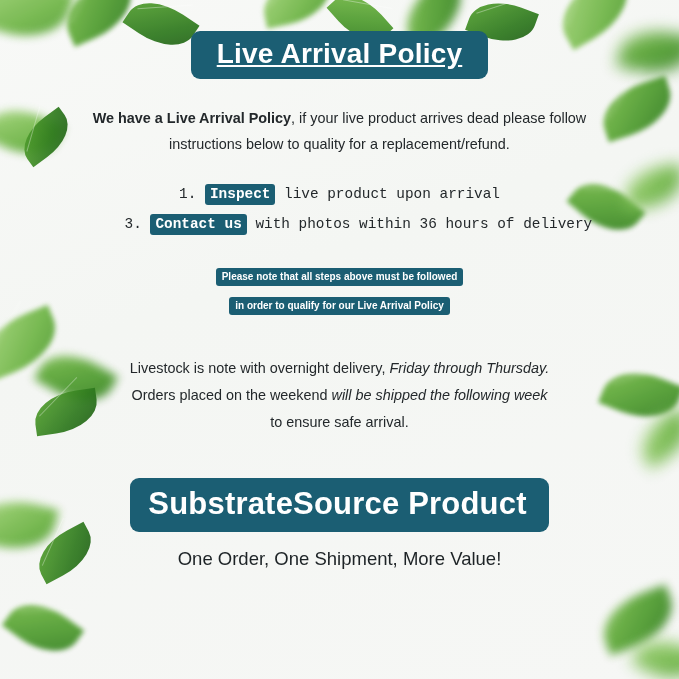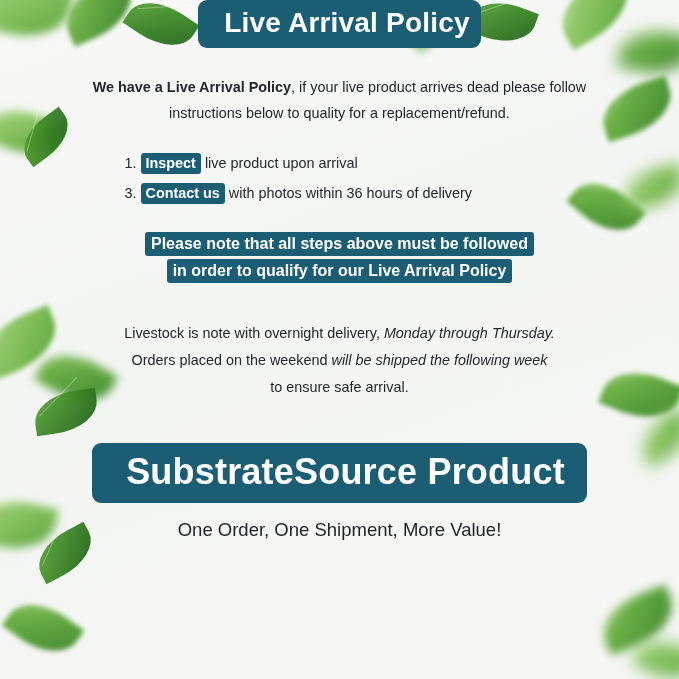--- a/index.html
+++ b/index.html
@@ -58,75 +58,79 @@
     color: #ffffff;
     font-weight: bold;
     letter-spacing: 0.2px;
     border-radius: 9px;
     text-align: center;
   }
   .banner-wrap { text-align: center; }
 
   #title1.banner {
     font-size: 28px;
-    padding: 7px 11px 9px 26px;
+    padding: 7px 26px 9px 26px;
+    margin-top: 31px;
+    text-decoration: underline;
   }
 
   .intro {
     text-align: center;
     color: #23282b;
     font-size: 14.4px;
     line-height: 26px;
     margin: 26px auto 0 auto;
     width: 530px;
   }
   .intro .bold { font-weight: bold; }
 
   .steps {
     margin: 22px auto 0 auto;
     width: 430px;
     color: #23282b;
     font-size: 14.4px;
     line-height: 30px;
   }
   .step {
+    text-align: center;
     white-space: nowrap;
+    font-family: Liberation Mono, monospace;
   }
   .hl {
     background: #1b5e73;
     color: #ffffff;
     font-weight: bold;
     padding: 2px 5px 3px 5px;
     border-radius: 3px;
   }
 
   .note {
     margin: 22px auto 0 auto;
     width: 430px;
     text-align: center;
     line-height: 27px;
   }
   .note .hl {
-    font-size: 16px;
+    font-size: 10px;
     padding: 3px 6px 4px 6px;
   }
 
   .shipping {
     margin: 36px auto 0 auto;
     width: 500px;
     text-align: center;
     color: #23282b;
     font-size: 14.4px;
     line-height: 27px;
   }
   .shipping .ital { font-style: italic; }
 
   #title2.banner {
-    font-size: 36px;
-    padding: 8px 22px 10px 34px;
+    font-size: 31px;
+    padding: 8px 22px 10px 18px;
     margin-top: 42px;
   }
 
   .subhead {
     text-align: center;
     font-size: 18.5px;
     font-weight: normal;
     color: #1d2326;
     margin-top: 16px;
   }
@@ -242,21 +246,21 @@
       </div>
     </div>
 
     <div class="note">
       <span class="hl">Please note that all steps above must be followed</span><br>
       <span class="hl">in order to qualify for our Live Arrival Policy</span>
     </div>
 
     <div class="shipping">
       <div>
-        <span>Livestock is note with overnight delivery, </span><span class="ital">Monday through Thursday.</span>
+        <span>Livestock is note with overnight delivery, </span><span class="ital">Friday through Thursday.</span>
       </div>
       <div>
         <span>Orders placed on the weekend </span><span class="ital">will be shipped the following week</span>
       </div>
       <div>to ensure safe arrival.</div>
     </div>
 
     <div class="banner-wrap">
       <div id="title2" class="banner">SubstrateSource Product</div>
     </div>

